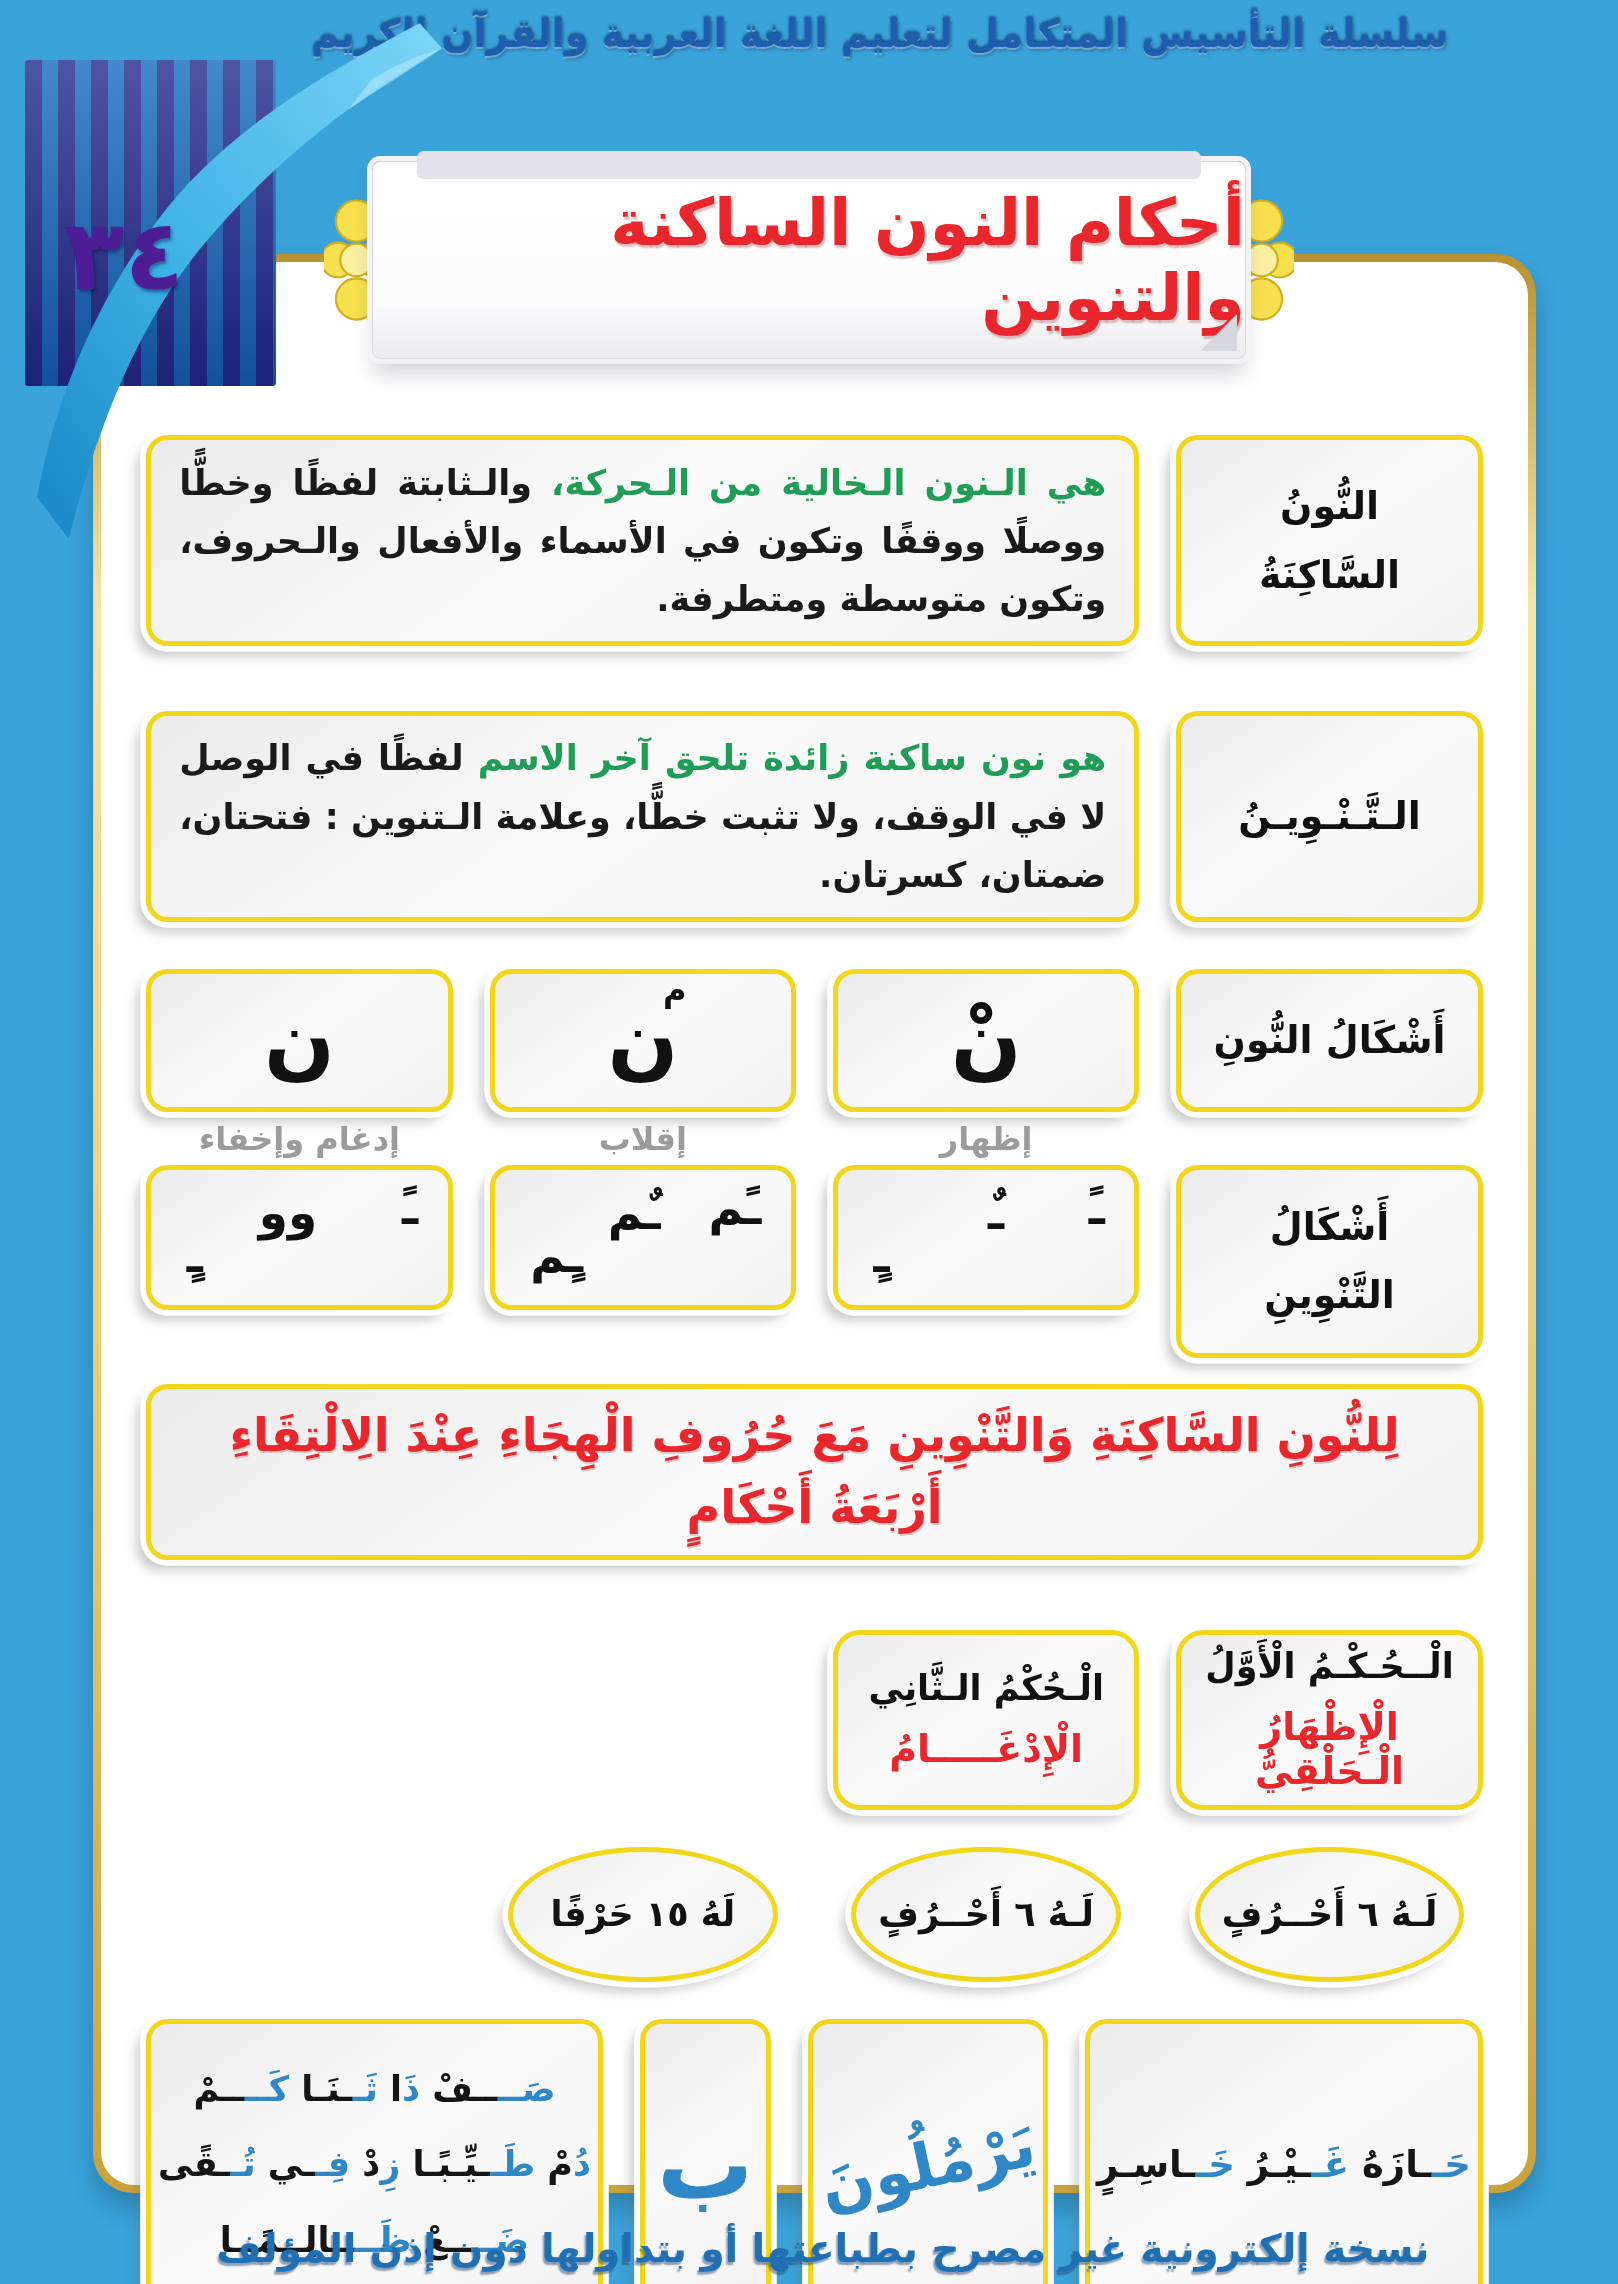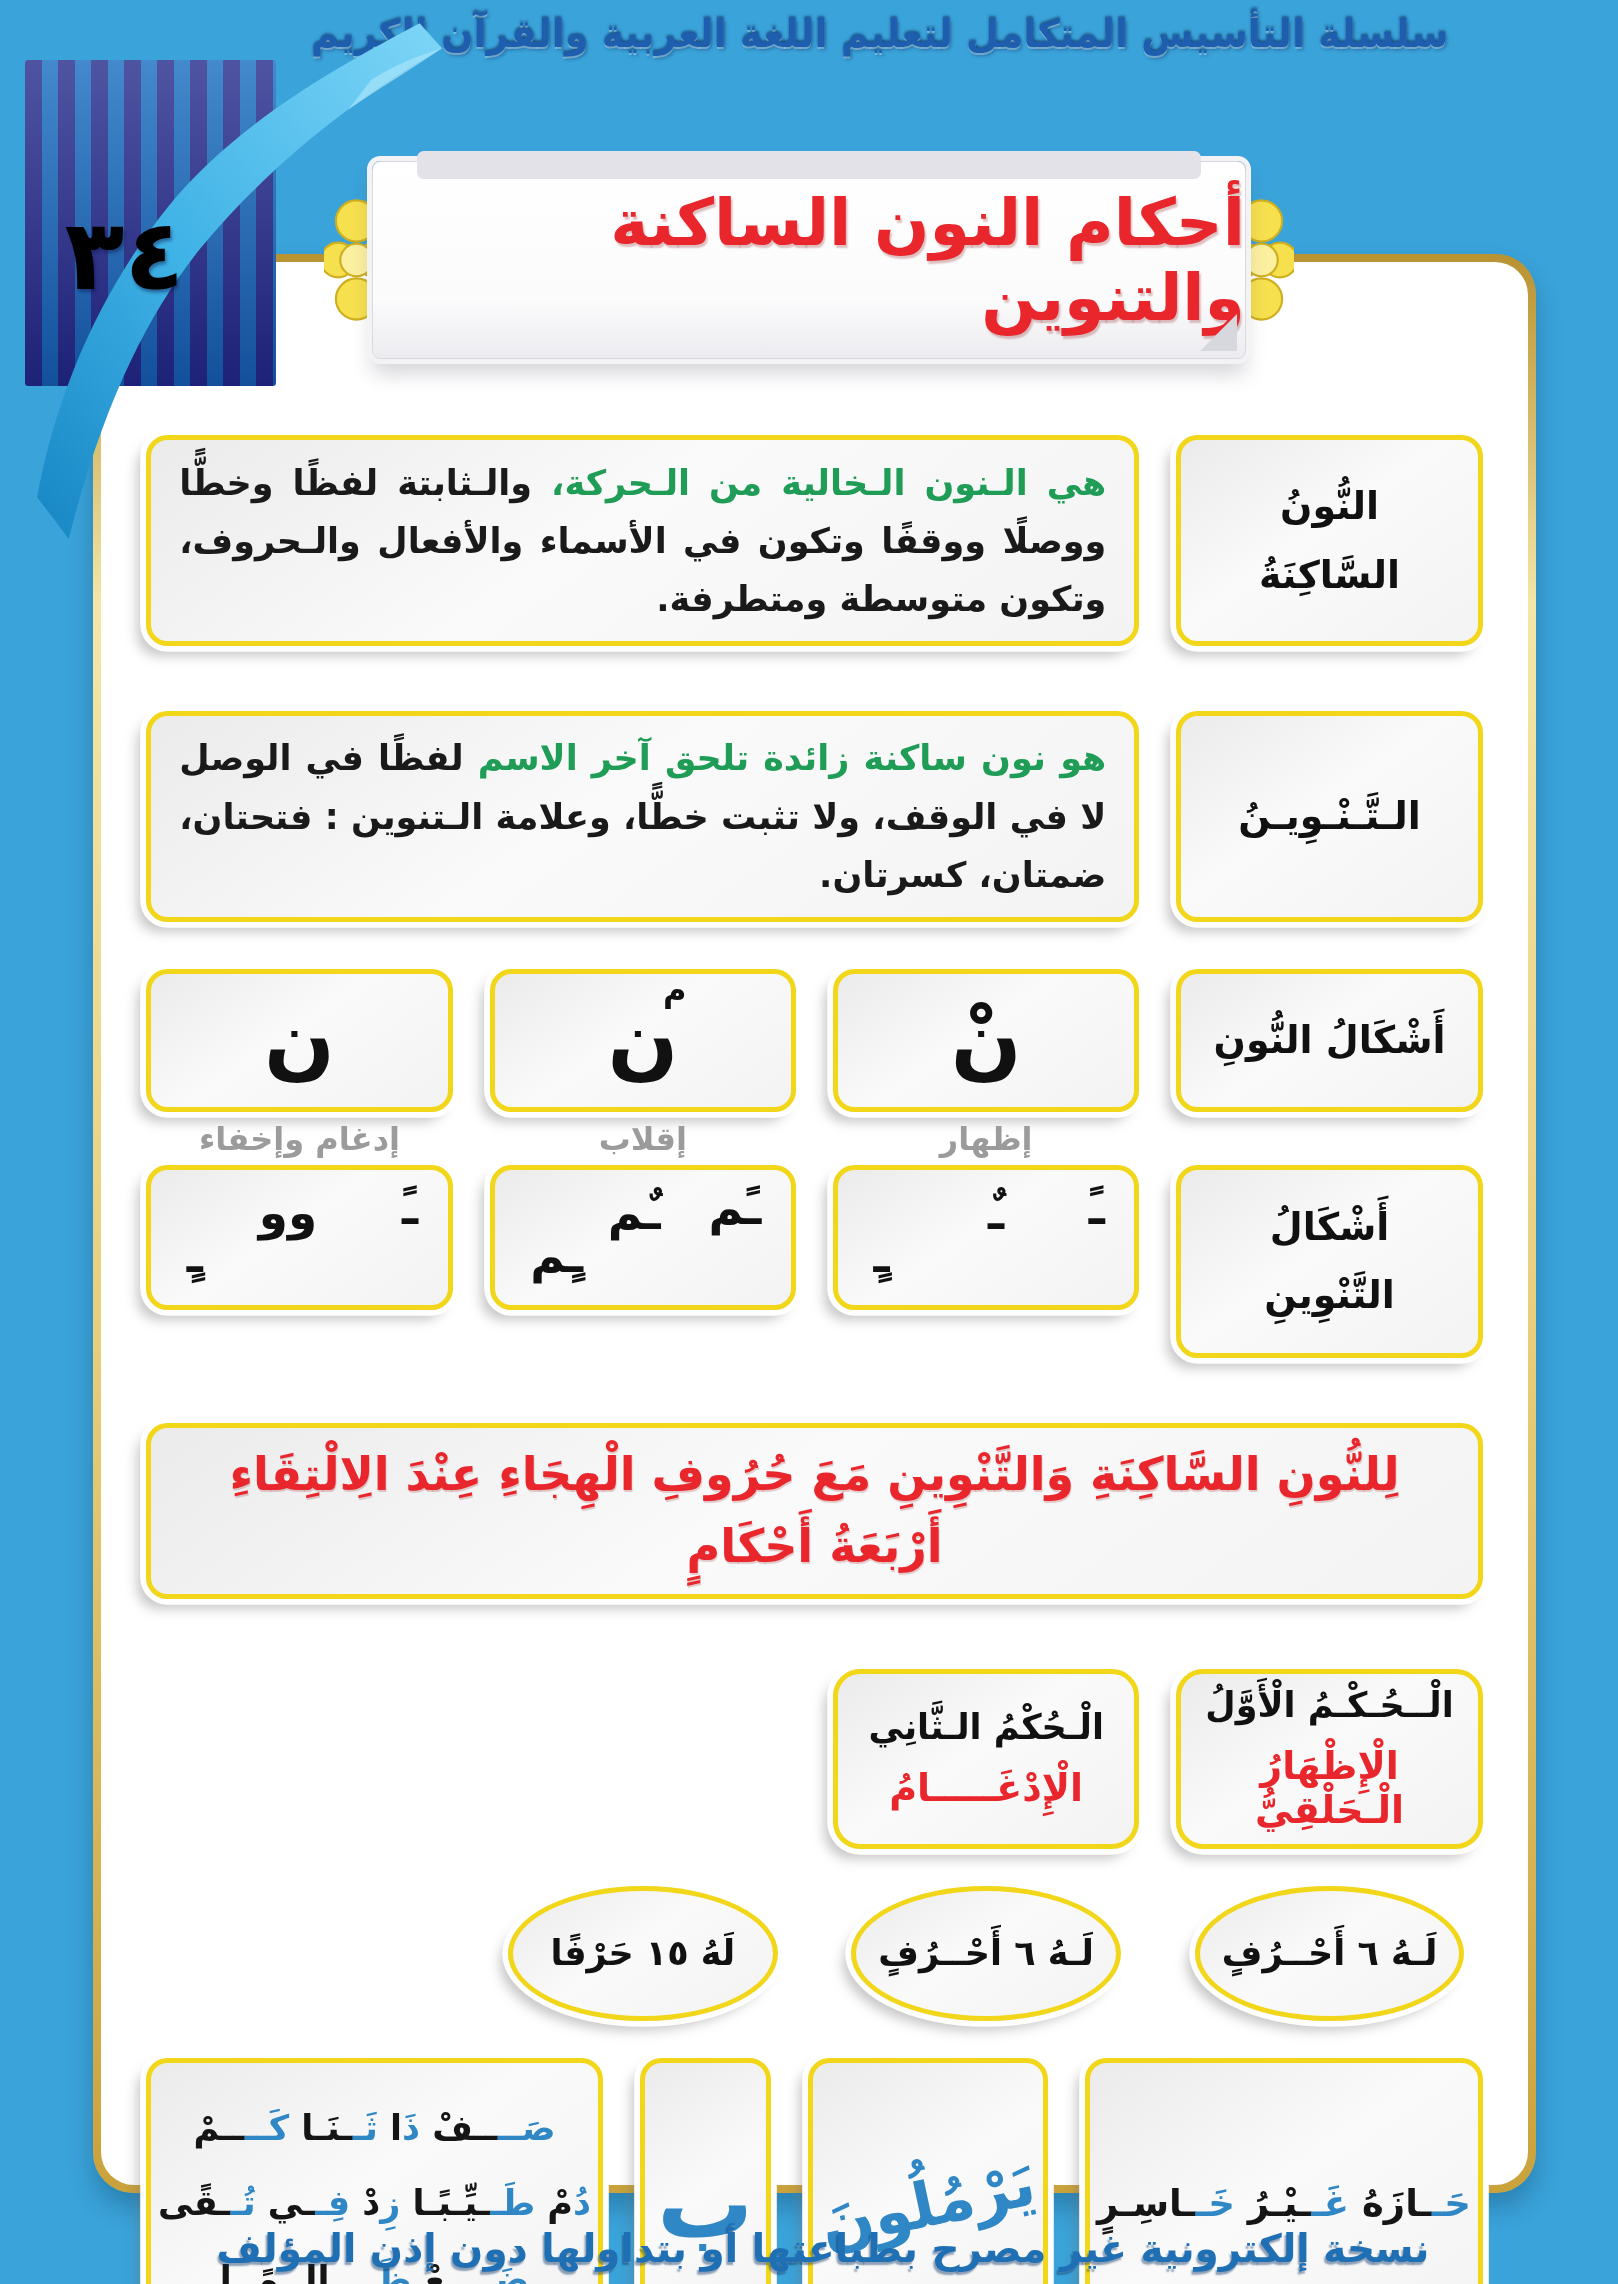--- a/index.html
+++ b/index.html
@@ -18,21 +18,21 @@
     direction:rtl; font-size:38px; font-weight:bold; color:#1d5fae;
     text-shadow:0 1.7px 0.8px rgba(255,255,255,.35), 0 -1.7px 2.5px rgba(8,30,80,.55), 1.7px 2.5px 3.3px rgba(8,30,80,.35);}
 
   
   .corner{position:absolute; left:21.6px; top:0; width:441px; height:582px; z-index:6;}
   .stripes{position:absolute; left:3.3px; top:60px; width:251px; height:326px;
     background:linear-gradient(180deg, rgba(255,255,255,.18), rgba(0,0,60,.28)),
       repeating-linear-gradient(90deg, var(--stripe-navy) 0 16.6px, var(--stripe-blue) 16.6px 33px);
     border-radius:3.3px;}
   .fold-svg{position:absolute; left:0; top:0; width:441px; height:582px;}
-  .page-number{position:absolute; left:43px; top:198px; z-index:4; color:#000000;
+  .page-number{position:absolute; left:43px; top:198px; z-index:4; color:#4c1d95;
     font-size:98px; font-weight:bold; text-shadow:1.7px 2.5px 3.3px rgba(10,20,70,.45);}
 
   
   .gold-frame{position:absolute; left:93px; right:82px; top:254px; bottom:91px;
     border-radius:40px; padding:8.3px;
     background:linear-gradient(180deg,#b99231 0%, #f3e6a8 18%, #e8cf7d 55%, #caa23c 100%);
     box-shadow:0 15px 25px rgba(0,30,60,.25);}
   .card{position:relative; width:100%; height:100%; background:#fff; border-radius:33px;
     padding:173px 45px 0 45px;}
 
@@ -77,21 +77,21 @@
   .row-captions{margin-top:8.3px;}
   .caption{color:var(--caption-gray); font-size:32px; text-align:center; font-weight:bold;}
   .row-tanween{margin-top:6.7px;}
   .marks-box{position:relative; height:145px;}
   .mark{position:absolute; font-size:47px; font-weight:bold; color:#111; line-height:1;}
   .mark:nth-of-type(1){top:10%; right:10%;}
   .mark:nth-of-type(2){top:14%; right:44%;}
   .mark:nth-of-type(3){top:46%; left:12%;}
 
   
-  .row-banner{margin-top:65px;}
+  .row-banner{margin-top:26px;}
   .red-banner{grid-column:span 4; min-height:136px; display:flex; align-items:center;
     justify-content:center; padding:11.6px 25px;}
   .red-banner span{color:var(--title-red); font-size:46px; font-weight:bold; text-align:center;
     line-height:1.55; text-shadow:0.8px 1.7px 0.8px rgba(140,10,10,.2);}
 
   
   .row-rules{margin-top:70px;}
   .rule-box{min-height:180px; border-radius:27px; display:flex; flex-direction:column;
     align-items:center; justify-content:center; gap:18.3px; padding:11.6px 6.7px; text-align:center;}
   .rule-ordinal{font-size:35px; font-weight:bold; color:#111;}

